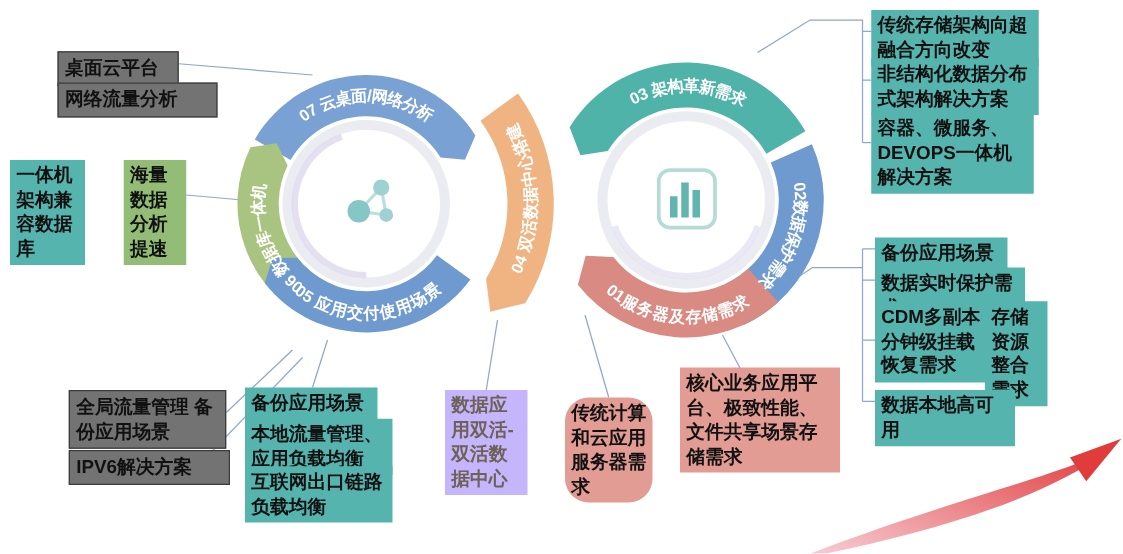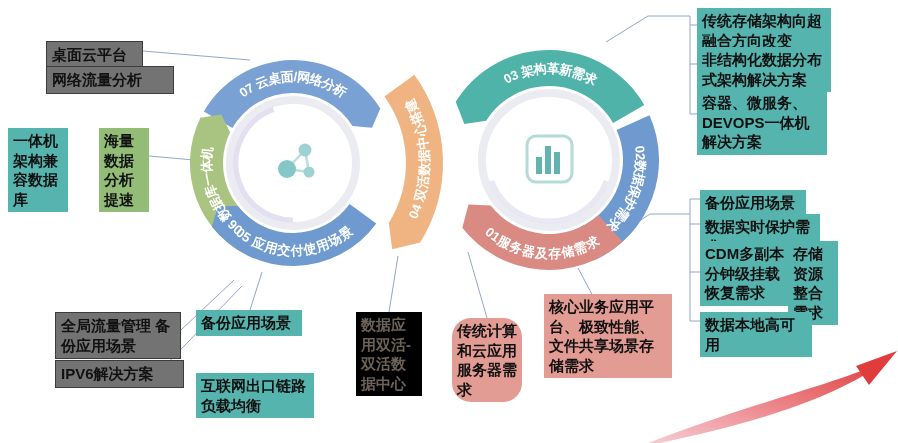--- a/index.html
+++ b/index.html
@@ -6,21 +6,21 @@
   .stage{position:relative;width:898px;height:443px;background:#fff;overflow:hidden;
          font-family:"Liberation Sans","DejaVu Sans",sans-serif;}
   svg.layer{position:absolute;left:0;top:0;}
   .stage text{font-family:"Liberation Sans","DejaVu Sans",sans-serif;font-weight:bold;fill:#fff;font-size:13px;}
   .box{position:absolute;box-sizing:border-box;display:flex;align-items:center;
        font-size:15px;font-weight:bold;color:#111;line-height:1.3;
        padding:3px 5px;min-height:20px;text-align:left;}
   .wbox{background:#737373;border:1px solid #3c3c3c;}
   .tbox{background:#56b4ae;}
   .gbox{background:#93bd76;}
-  .obox{background:#000000;color:#6d6257;}
+  .obox{background:#c4b5fd;color:#6d6257;}
   .sbox{background:#e39c94;}
 </style>
 </head>
 <body>
 
 <div class="stage">
 
   <svg class="layer" width="898" height="443" viewBox="0 0 898 443">
     <defs>
       <linearGradient id="swg" x1="0" y1="1" x2="1" y2="0">
@@ -104,20 +104,21 @@
   <div class="box wbox" style="left:46px;top:41px;width:97px;">桌面云平台</div>
   <div class="box wbox" style="left:46px;top:66px;width:128px;">网络流量分析</div>
 
   <div class="box tbox" style="left:8px;top:128px;width:60px;min-height:56px;">一体机架构兼容数据库</div>
   <div class="box gbox" style="left:99px;top:128px;width:50px;min-height:54px;">海量数据分析提速</div>
 
   <div class="box wbox" style="left:55px;top:312px;width:126px;min-height:36px;">全局流量管理 备份应用场景</div>
   <div class="box wbox" style="left:55px;top:360px;width:129px;">IPV6解决方案</div>
 
   <div class="box tbox" style="left:196px;top:310px;width:106px;">备份应用场景</div>
+  <div class="box tbox" style="left:196px;top:335px;width:118px;min-height:34px;">本地流量管理、应用负载均衡</div>
   <div class="box tbox" style="left:196px;top:373px;width:118px;min-height:34px;">互联网出口链路负载均衡</div>
 
   <div class="box obox" style="left:356px;top:312px;width:66px;min-height:66px;">数据应用双活-双活数据中心</div>
 
   <div class="box sbox" style="left:452px;top:318px;width:70px;min-height:54px;border-radius:19px;">传统计算和云应用服务器需求</div>
   <div class="box sbox" style="left:544px;top:294px;width:128px;min-height:56px;">核心业务应用平台、极致性能、文件共享场景存储需求</div>
 
   <div class="box tbox" style="left:697px;top:8px;width:134px;min-height:34px;">传统存储架构向超融合方向改变</div>
   <div class="box tbox" style="left:697px;top:47px;width:134px;min-height:34px;">非结构化数据分布式架构解决方案</div>
   <div class="box tbox" style="left:697px;top:90px;width:130px;min-height:48px;">容器、微服务、DEVOPS一体机解决方案</div>

